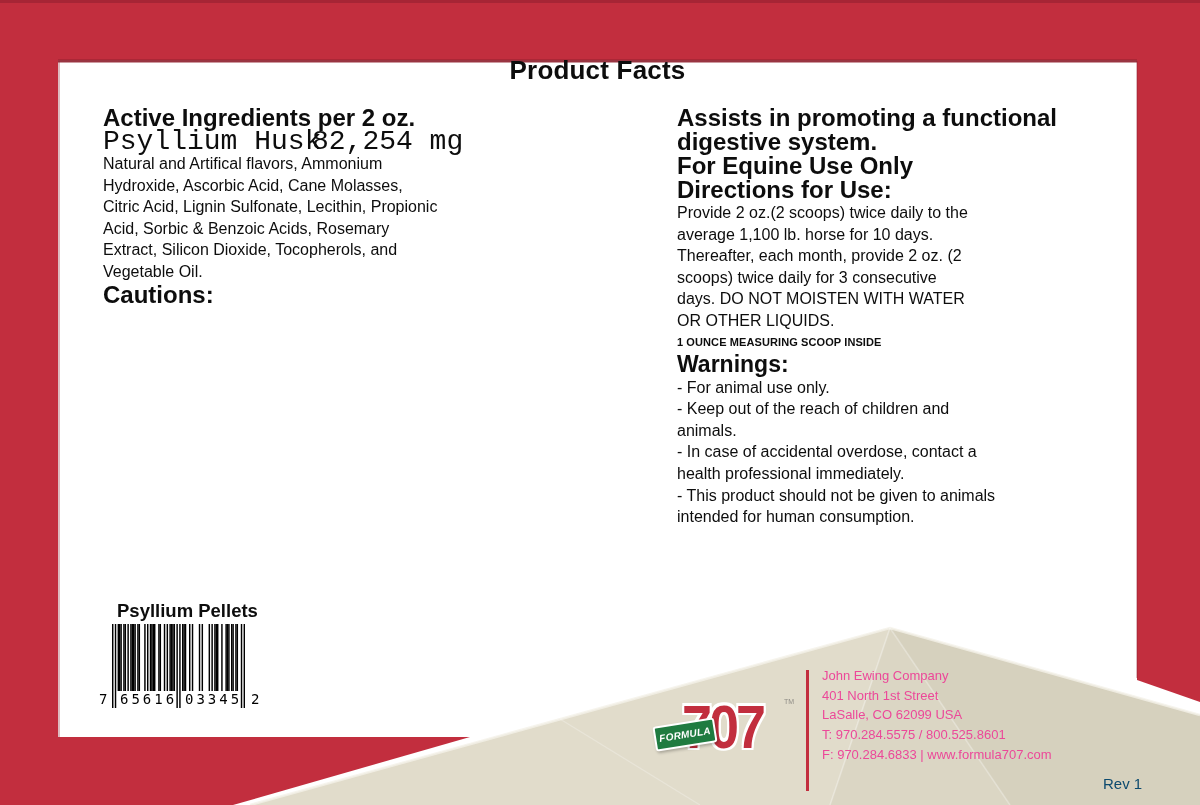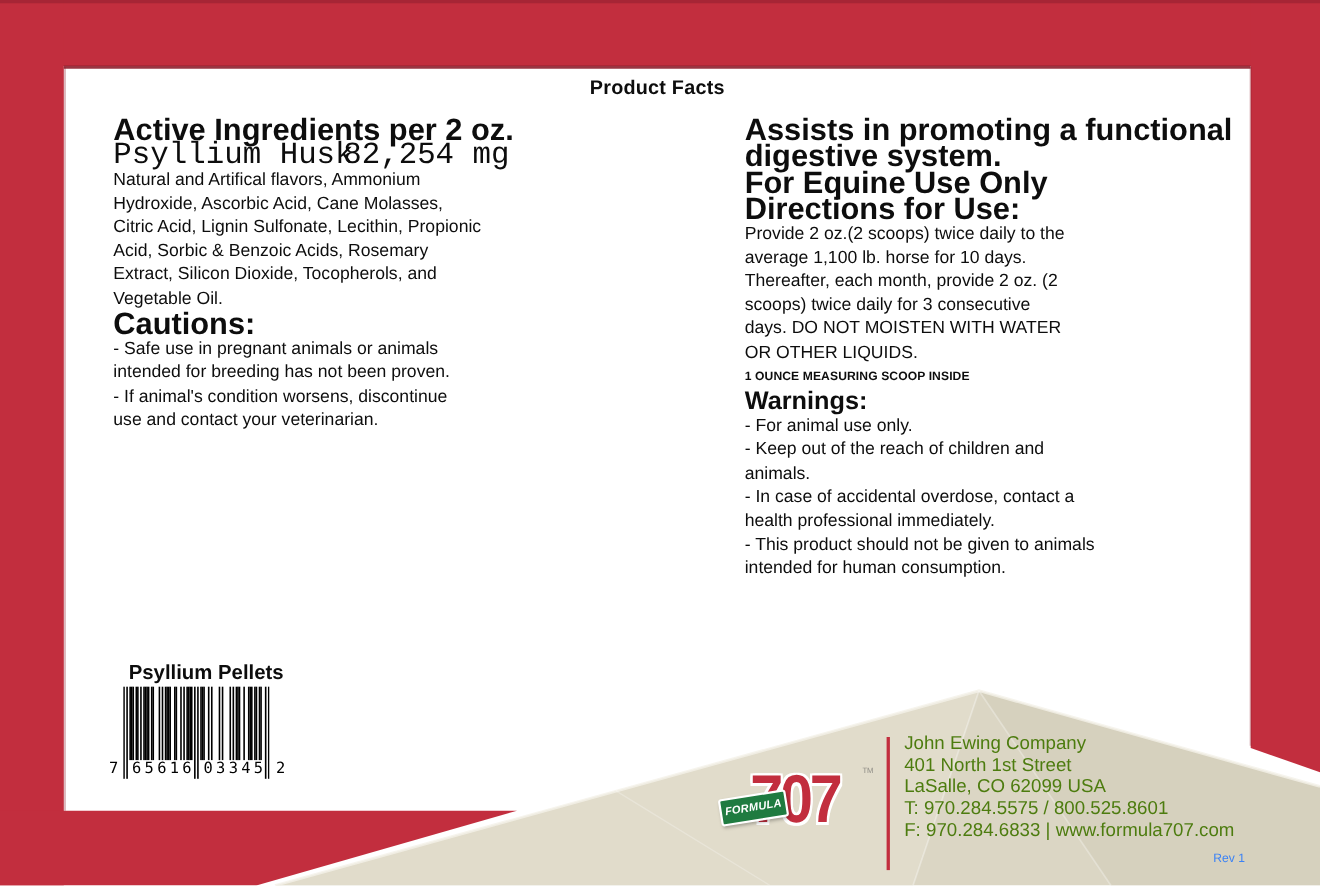--- a/index.html
+++ b/index.html
@@ -7,28 +7,28 @@
     width:1200px;height:805px;position:relative;overflow:hidden;
     background:#ffffff;
     font-family:"Liberation Sans",sans-serif;
     color:#0d0d0d;
   }
   .bg-svg{position:absolute;left:0;top:0;width:1200px;height:805px;z-index:0;}
   .layer{position:absolute;z-index:2;}
 
   
   .page-title{
-    left:58px;top:69px;width:1079px;text-align:center;
-    font-size:18px;font-weight:bold;letter-spacing:0.2px;
+    left:58px;top:55px;width:1079px;text-align:center;
+    font-size:26px;font-weight:bold;letter-spacing:0.2px;
   }
   .col{position:absolute;top:106px;z-index:2;}
   .col-left{left:103px;width:470px;}
   .col-right{left:677px;width:465px;}
   .col p,.col h2,.col h3{margin:0;padding:0;}
-  .heading{font-size:28px;font-weight:bold;line-height:24px;}
+  .heading{font-size:24px;font-weight:bold;line-height:24px;}
   .body-text{font-size:16px;line-height:21.6px;white-space:pre-line;}
   .ingredient-row{position:relative;height:22px;font-size:28px;line-height:22px;margin-top:1px;font-family:Liberation Mono, monospace;}
   .ingredient-amount{position:absolute;left:209px;top:0;}
   .mt4{margin-top:4px;}
   .mt7{margin-top:7px;}
   .scoop-note{font-size:11px;font-weight:bold;line-height:20px;margin-top:6px;letter-spacing:0.1px;}
   .warnings-heading{font-size:23px;font-weight:bold;line-height:25px;margin-top:4px;}
 
   
   .product-name{left:117px;top:600px;font-size:18.5px;font-weight:bold;}
@@ -57,23 +57,23 @@
   .brand-ribbon{
     position:absolute;left:4px;top:30px;width:58px;height:21px;
     background:var(--green);border:2px solid #fff;border-radius:3px;
     transform:rotate(-9deg);box-shadow:1px 2px 3px rgba(0,0,0,0.25);
     display:flex;align-items:center;justify-content:center;
   }
   .brand-ribbon span{
     color:#fff;font-size:10px;font-weight:bold;font-style:italic;letter-spacing:0.3px;
   }
   .footer-divider{left:806px;top:670px;width:3px;height:121px;background:var(--red);z-index:3;}
-  .address{left:822px;top:666px;z-index:3;font-size:17px;line-height:19.7px;color:#4d7c0f;}
+  .address{left:822px;top:666px;z-index:3;font-size:13px;line-height:19.7px;color:#ec4899;}
   .address div{white-space:nowrap;}
-  .rev{left:1103px;top:775px;font-size:11px;color:#3b82f6;z-index:3;}
+  .rev{left:1103px;top:775px;font-size:15px;color:#0c4a6e;z-index:3;}
 </style>
 </head>
 <body>
 
 <svg class="bg-svg" viewBox="0 0 1200 805" aria-hidden="true">
 
   <polygon points="250,805 890,628 1200,715 1200,805" style="fill:var(--beige)"></polygon>
   <polygon points="250,805 890,628 830,805" style="fill:var(--beige-light);opacity:0.55"></polygon>
   <polygon points="890,628 1200,715 1200,805 1010,805" style="fill:var(--beige-dark);opacity:0.55"></polygon>
   <path d="M250,805 L890,628 L1200,715" fill="none" stroke="#f4f1e8" stroke-width="2.5" opacity="0.8"></path>
@@ -100,24 +100,20 @@
     <span>Psyllium Husk</span>
     <span class="ingredient-amount">82,254 mg</span>
   </div>
   <p class="body-text">Natural  and Artifical flavors, Ammonium
 Hydroxide, Ascorbic Acid, Cane Molasses,
 Citric Acid, Lignin Sulfonate, Lecithin, Propionic
 Acid, Sorbic &amp; Benzoic Acids, Rosemary
 Extract, Silicon Dioxide, Tocopherols, and
 Vegetable Oil.</p>
   <h2 class="heading mt7">Cautions:</h2>
-  <p class="body-text">- Safe use in pregnant animals or animals
-intended for breeding has not been proven.
-- If animal's condition worsens, discontinue
-use and contact your veterinarian.</p>
 </div>
 
 <div class="col col-right">
   <h2 class="heading" style="white-space:pre-line">Assists in promoting a functional
 digestive system.</h2>
   <h2 class="heading">For Equine Use Only</h2>
   <h2 class="heading">Directions for Use:</h2>
   <p class="body-text">Provide 2 oz.(2 scoops) twice daily to the
 average 1,100 lb. horse for 10 days.
 Thereafter, each month, provide 2 oz. (2

